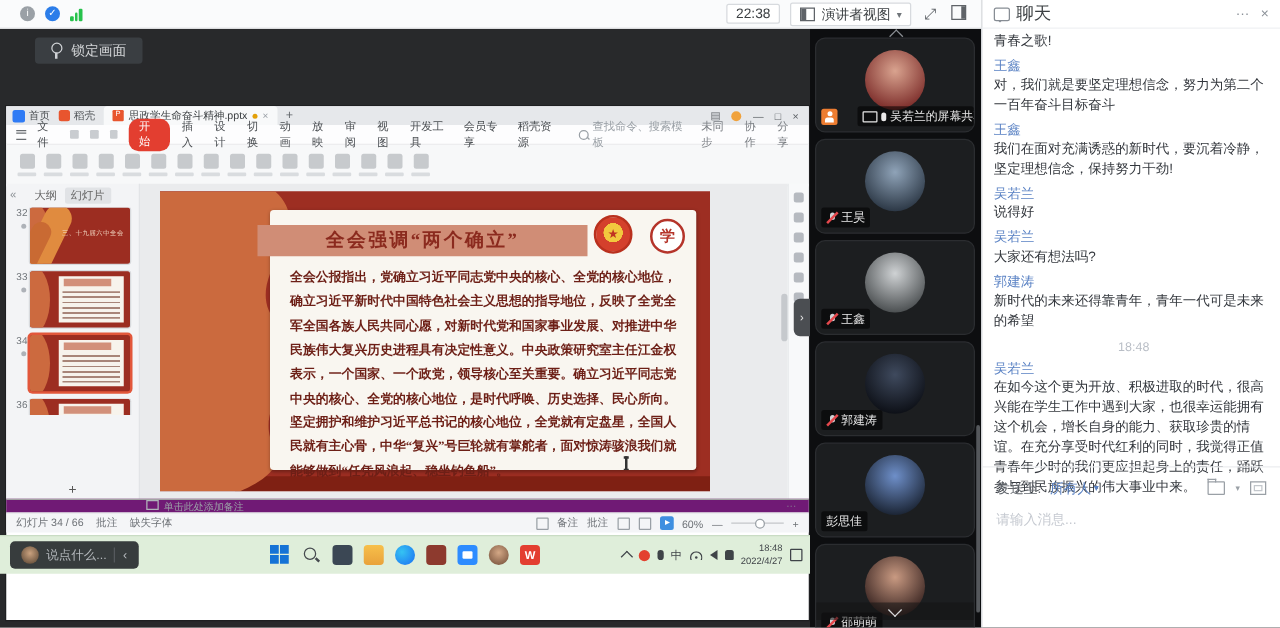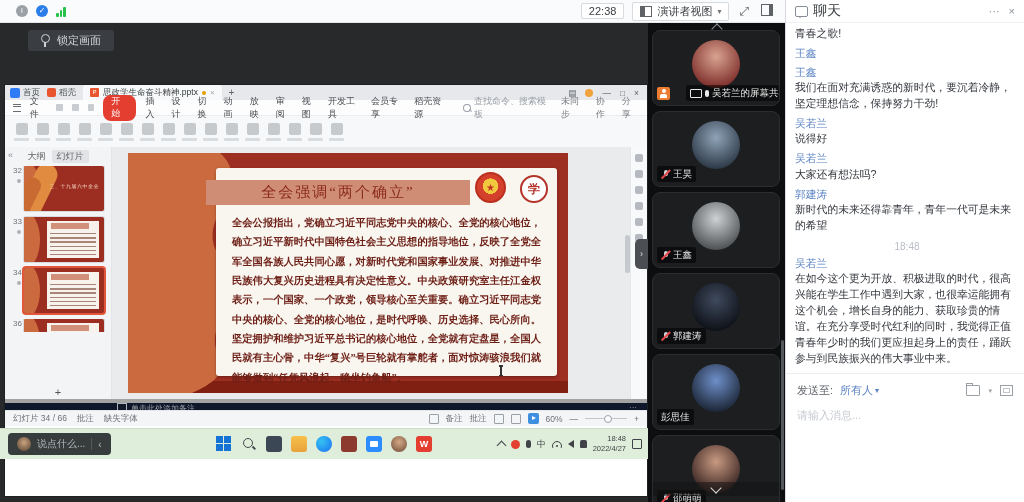--- a/index.html
+++ b/index.html
@@ -94,21 +94,21 @@
   .tplus{position:absolute;bottom:1px;left:0;right:0;text-align:center;color:#555;font-size:11px}
   
   .slidearea{flex:1;background:#eaebed;position:relative}
   .slide{position:absolute;left:16px;top:6px;width:440px;height:240px;background:#9d2e22;overflow:hidden}
   .blob-svg{position:absolute;left:0;top:0;width:150px;height:240px;z-index:1}
   .bottom-band{position:absolute;left:60px;right:0;bottom:0;height:12px;background:#7f2013;z-index:0}
   .slide-card{position:absolute;left:88px;top:15px;right:11px;bottom:17px;background:#f9f6f0;
               border-radius:3px;z-index:2;box-shadow:0 1px 3px rgba(0,0,0,.3)}
   .banner{position:absolute;left:78px;top:27px;width:264px;height:25px;background:#d08d76;z-index:3;
           display:flex;align-items:center;justify-content:center}
-  .banner span{font-family:"Liberation Serif","DejaVu Serif",serif;font-weight:normal;font-size:15px;
+  .banner span{font-family:"Liberation Serif","DejaVu Serif",serif;font-weight:bold;font-size:15px;
                color:#8b2a1e;letter-spacing:2px}
   .badge1{position:absolute;left:347px;top:19px;width:31px;height:31px;border-radius:50%;z-index:4;
           background:radial-gradient(circle at 50% 45%,#f2c93e 0 38%,#d4402c 39% 100%);
           border:2px solid #b9301e;box-sizing:border-box;display:flex;align-items:center;justify-content:center;
           color:#c03322;font-size:10px}
   .badge2{position:absolute;left:392px;top:22px;width:28px;height:28px;border-radius:50%;background:#fff;
           border:2.5px solid #b5342a;box-sizing:border-box;z-index:4;display:flex;align-items:center;
           justify-content:center;color:#b5342a;font-weight:bold;font-size:12px}
   .slide-body{position:absolute;left:104px;right:27px;top:60px;bottom:24px;z-index:3;
               font-family:"Liberation Serif","DejaVu Serif",serif;font-size:10.3px;line-height:1.88;
@@ -116,21 +116,21 @@
   .cursor{position:absolute;left:372px;top:212px;width:1.5px;height:11px;background:#333;z-index:5}
   .cursor:before,.cursor:after{content:'';position:absolute;left:-1.5px;width:4.5px;height:1.5px;background:#333}
   .cursor:after{bottom:0}
   .rightstrip{width:16px;background:#f8f9fa;border-left:1px solid #e5e7ea;display:flex;flex-direction:column;
               align-items:center;padding-top:7px;gap:8px;flex:none}
   .rs-ic{width:8px;height:8px;background:#b6bac0;border-radius:2px}
   .sa-scroll{position:absolute;right:0;top:88px;width:5px;height:38px;background:#c6c9cd;border-radius:3px}
   .panel-handle{position:absolute;right:-1px;top:92px;width:13px;height:30px;background:#4b4e52;
                 border-radius:5px 0 0 5px;color:#e8e8e8;font-size:9px;display:flex;align-items:center;
                 justify-content:center;z-index:5}
-  .notesbar{position:absolute;top:314px;left:0;right:0;height:11px;background:#0f172a;border-top:4px solid #a3a3a3;
+  .notesbar{position:absolute;top:314px;left:0;right:0;height:11px;background:#701a75;border-top:1px solid #a3a3a3;
             display:flex;align-items:flex-start;font-size:8px;color:#9aa0a6}
   .notes-ic{width:8px;height:6px;border:1px solid #b0b4ba;margin:0 4px 0 112px}
   .notes-more{margin-left:auto;padding-right:10px;color:#8a8f94}
   .wstatus{position:absolute;top:325px;left:0;right:0;height:15px;background:#f4f5f7;border-top:1px solid #e5e7ea;
            display:flex;align-items:center;font-size:8.5px;color:#6e7277;padding:0 8px;gap:10px}
   .st-right{margin-left:auto;display:flex;align-items:center;gap:7px}
   .st-ic{width:8px;height:8px;border:1px solid #9aa0a6;border-radius:1px}
   .st-play{width:11px;height:11px;background:#3f8fe0;border-radius:2px;position:relative}
   .st-play:after{content:'';position:absolute;left:4px;top:3px;border-left:4px solid #fff;
                  border-top:2.5px solid transparent;border-bottom:2.5px solid transparent}
@@ -648,20 +648,21 @@
   </div>
   <div class="chat-msgs">
   <div class="msg">
 
     <div class="msg-text">青春之歌!</div>
   </div>
 
   <div class="msg">
 
     <div class="msg-name">王鑫</div>
+    <div class="msg-text">对，我们就是要坚定理想信念，努力为第二个一百年奋斗目标奋斗</div>
   </div>
 
   <div class="msg">
 
     <div class="msg-name">王鑫</div>
     <div class="msg-text">我们在面对充满诱惑的新时代，要沉着冷静，坚定理想信念，保持努力干劲!</div>
   </div>
 
   <div class="msg">
 

